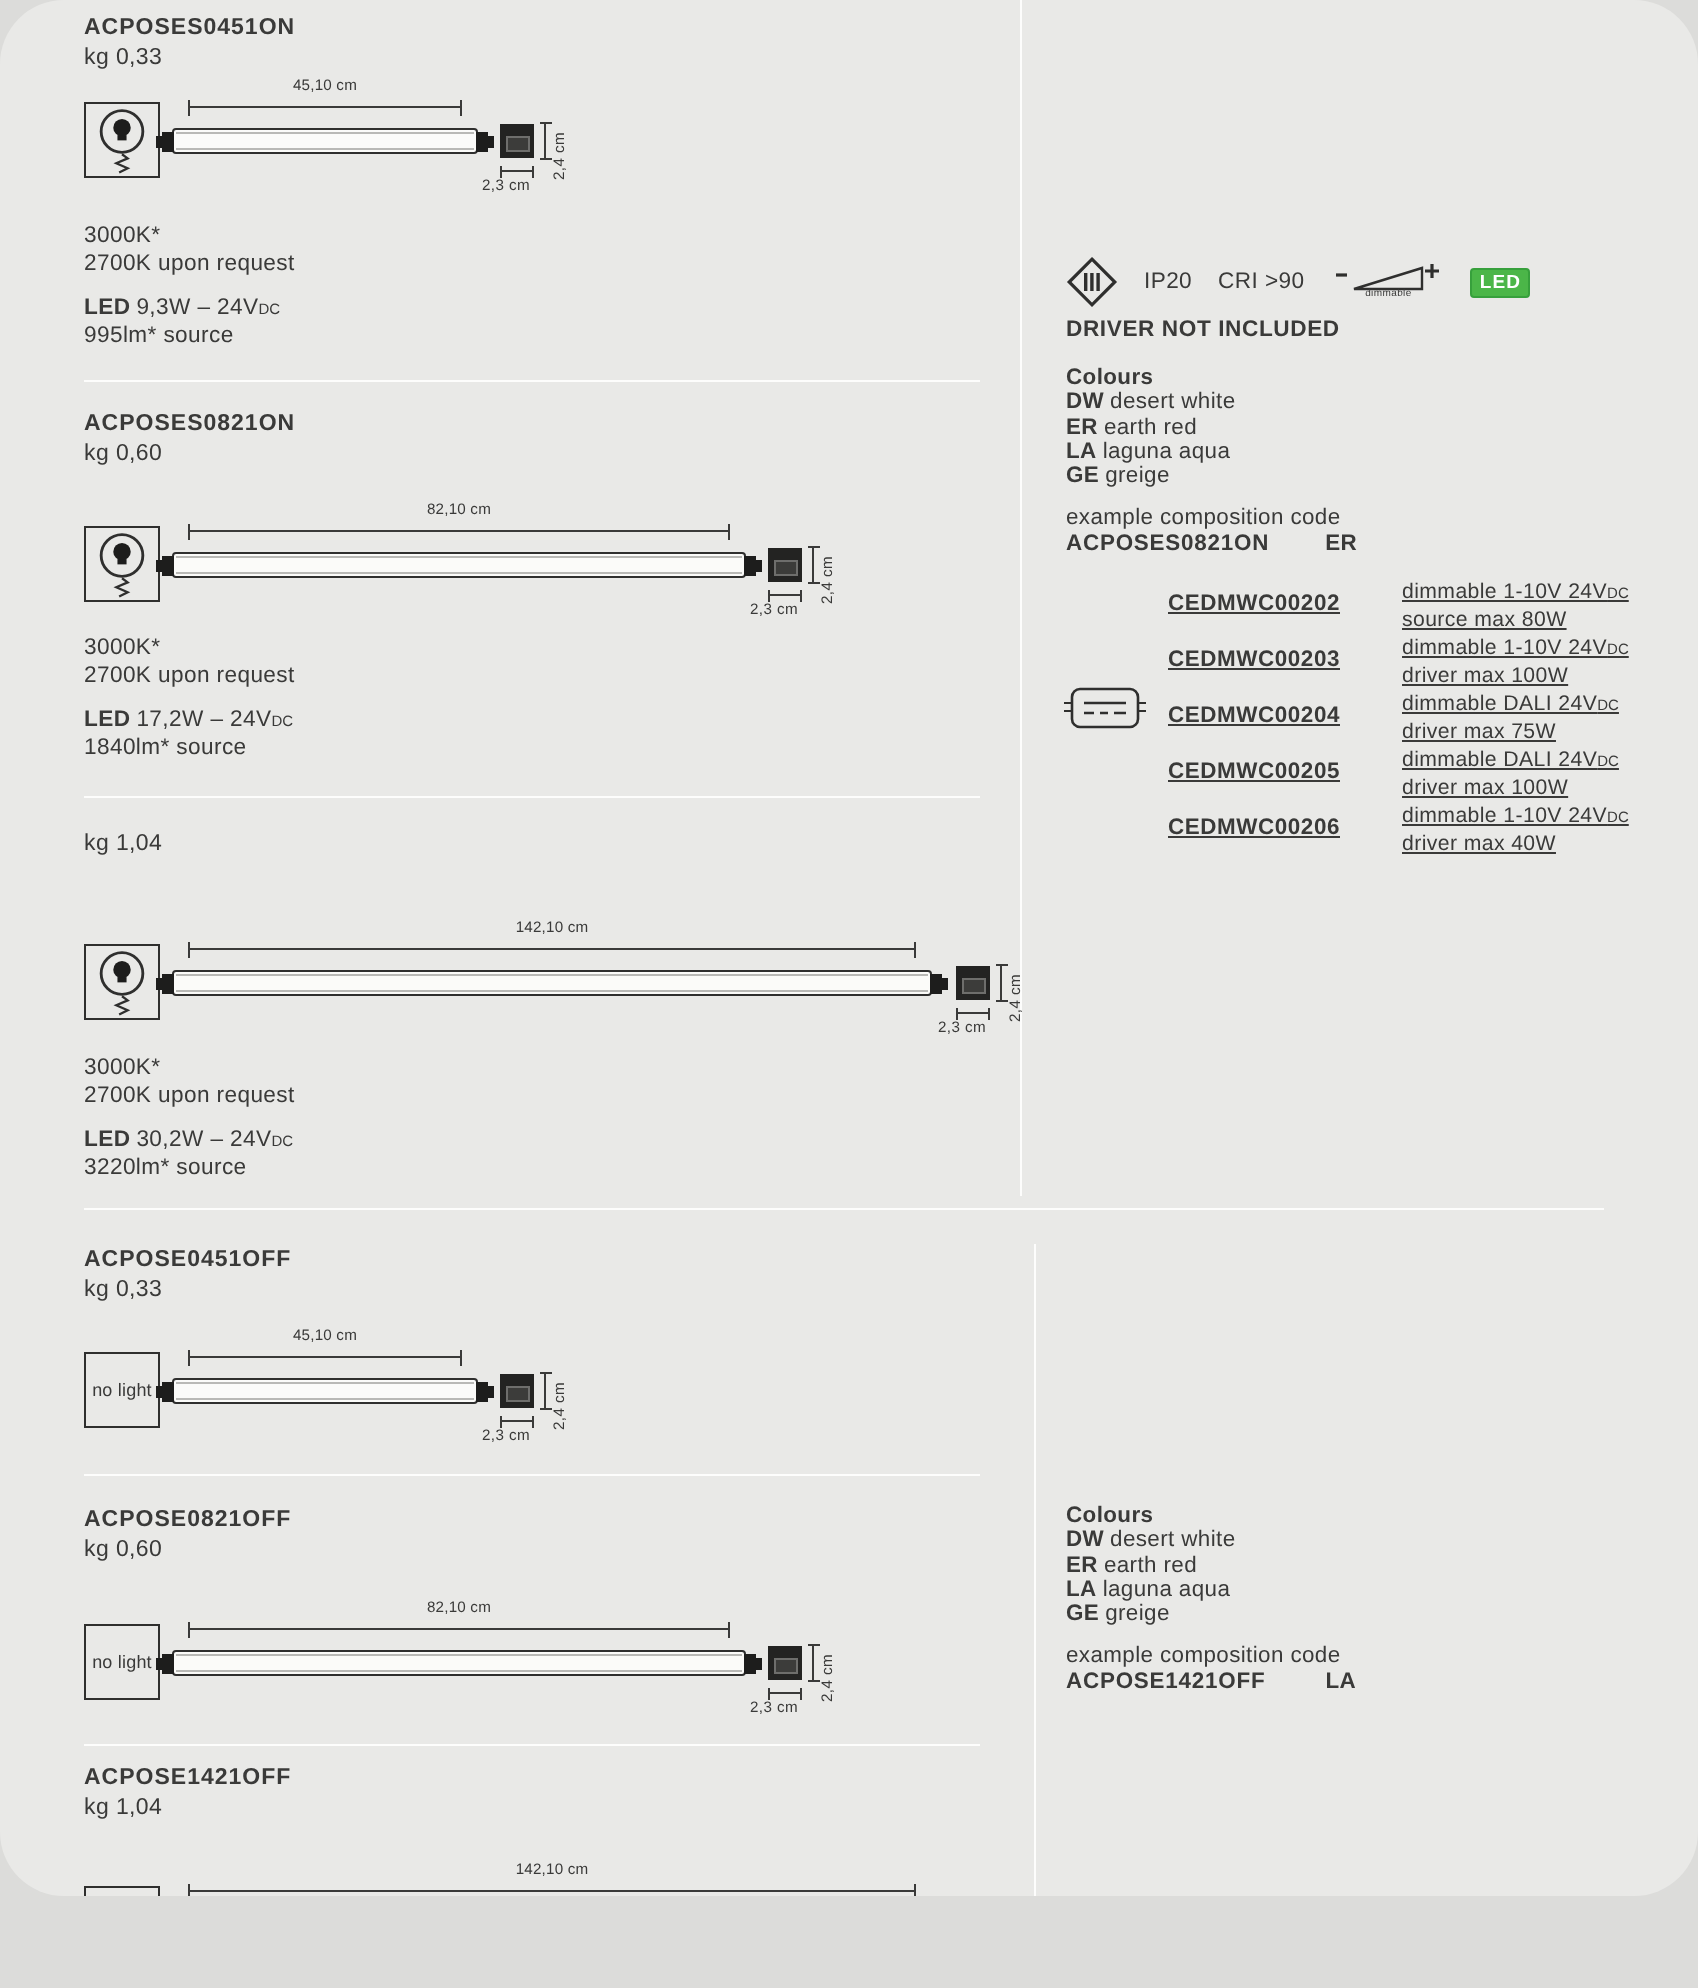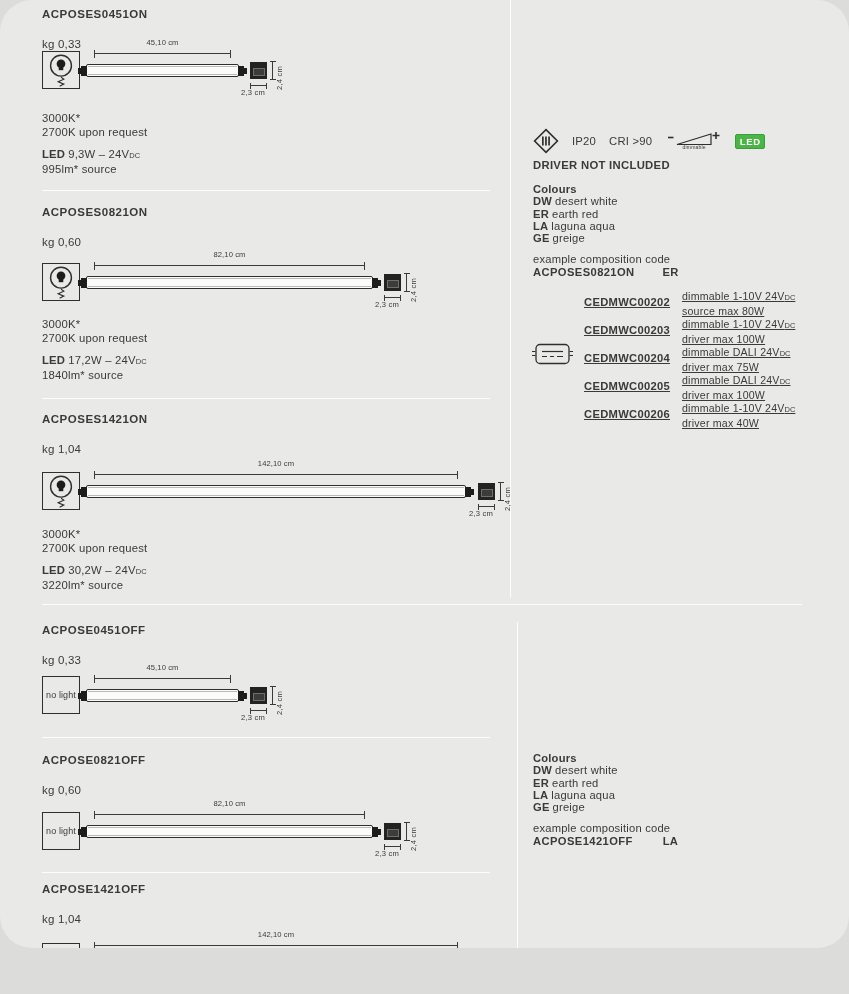--- a/index.html
+++ b/index.html
@@ -18,21 +18,21 @@
   .div-sec { left:42px; top:604px; width:760px; }
   .div-p34 { left:42px; top:737px; width:448px; }
   .div-p45 { left:42px; top:872px; width:448px; }
   .div-col-top { left:510px; top:0; height:598px; }
   .div-col-bot { left:517px; top:622px; height:372px; }
 
   
   .product { position:absolute; left:42px; width:468px; }
   .p0{top:8px} .p1{top:206px} .p2{top:413px} .p3{top:624px} .p4{top:754px} .p5{top:883px}
   .p-title { font-weight:bold; font-size:11.5px; letter-spacing:.5px; }
-  .p-weight { font-size:11.5px; margin-top:18px; }
+  .p-weight { font-size:11.5px; margin-top:3px; }
   .drawing { position:absolute; left:0; width:468px; height:62px; }
   .p0 .drawing{top:30px} .p1 .drawing{top:44px} .p2 .drawing{top:46px}
   .p3 .drawing{top:39px} .p4 .drawing{top:45px} .p5 .drawing{top:47px}
   .len-s { --tw:153px; --cx:208px; }
   .len-m { --tw:287px; --cx:342px; }
   .len-l { --tw:380px; --cx:436px; }
 
   .iconbox { position:absolute; left:0; top:13px; width:38px; height:38px;
     border:1.4px solid #2f2f2e; display:flex; align-items:center; justify-content:center; }
   .nolight { font-size:9px; letter-spacing:.1px; }
@@ -102,21 +102,21 @@
   .c-name { margin-left:3px; }
   .example { font-size:11.2px; line-height:12.5px; }
   .example-top { position:absolute; top:127px; }
   .ex-code { font-weight:bold; letter-spacing:.4px; }
   .ex-colour-top { font-weight:bold; margin-left:28px; }
   .ex-colour-bot { font-weight:bold; margin-left:30px; }
   .drivers { position:absolute; top:163px; left:0; width:290px;text-decoration:underline; }
   .driver-row { display:flex; height:28px; padding-left:51px; }
   .d-code { width:98px; font-weight:bold; font-size:11.2px; letter-spacing:.3px;
     padding-top:7px; }
-  .d-desc { font-size:10.6px; line-height:12.6px; padding-top:1px; }
+  .d-desc { font-size:10.6px; line-height:12.6px; padding-top:1px;margin-left:19px; }
   .driver-icon { position:absolute; left:-2px; top:52px; }
 
   .info-bottom { position:absolute; left:533px; top:752px; width:290px; }
   .example-bottom { position:absolute; top:70px; }
 </style>
 </head>
 <body>
 
 <div class="sheet">
 
@@ -188,21 +188,20 @@
     </div>
     <div class="specs">
       <div>3000K*</div>
       <div>2700K upon request</div>
       <div class="spec-gap"><b>LED</b><span class="sp">17,2W – 24V</span><span class="sub">DC</span></div>
       <div>1840lm* source</div>
     </div>
   </section>
 
   <section class="product p2 len-l">
-    <div class="p-title">ACPOSES1421ON</div>
     <div class="p-weight">kg 1,04</div>
     <div class="drawing">
       <div class="iconbox">
         <svg width="36" height="36" viewBox="0 0 38 38">
           <circle cx="19" cy="14.5" r="11" fill="none" stroke="#2f2f2e" stroke-width="1.5"></circle>
           <circle cx="19" cy="12.5" r="4.6" fill="#1d1d1c"></circle>
           <rect x="16.6" y="16.4" width="4.8" height="2.8" fill="#1d1d1c"></rect>
           <path d="M19,26.5 l3,2.2 l-6,2.6 l6,2.6 l-4.5,2.3" fill="none" stroke="#2f2f2e" stroke-width="1.2"></path>
         </svg>
       </div>

